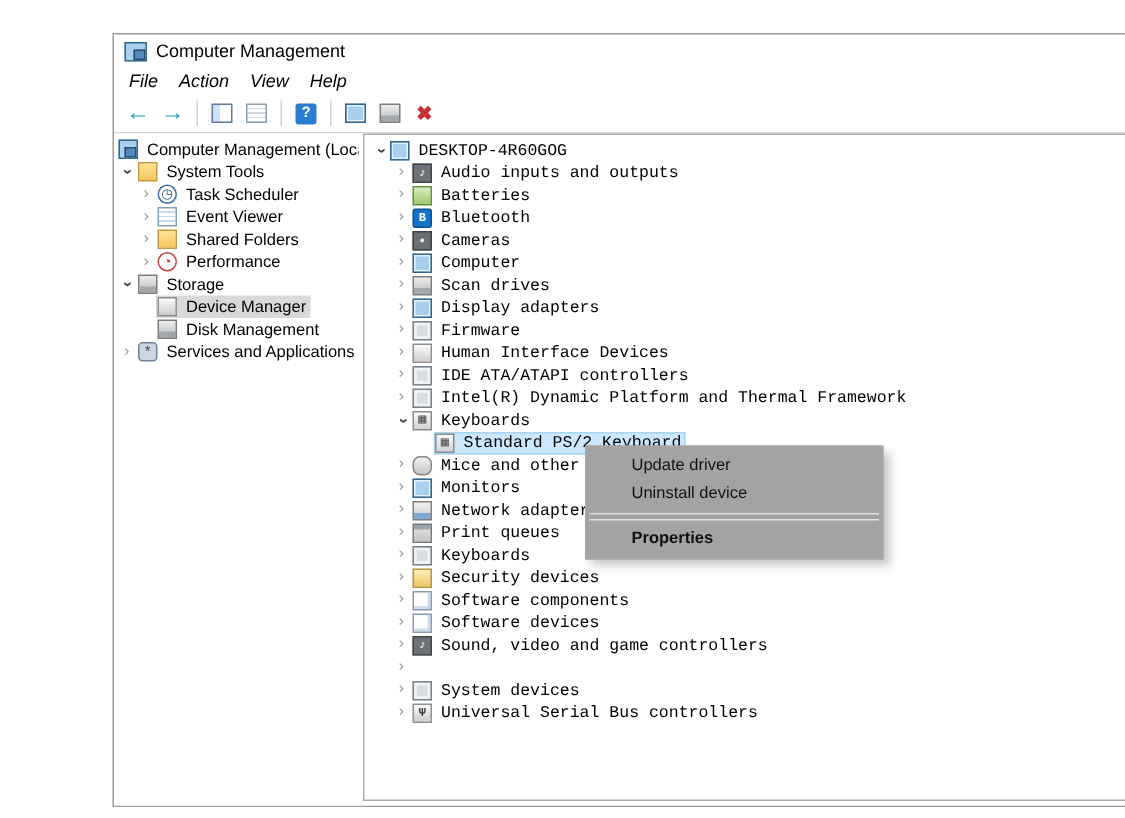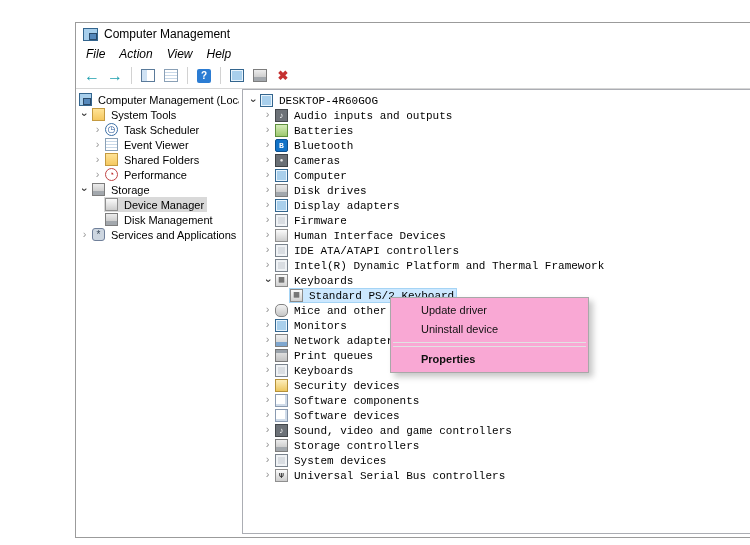--- a/index.html
+++ b/index.html
@@ -63,21 +63,21 @@
   .i-net      { background:linear-gradient(#f0f0f0,#cccccc); border:1px solid #808080;
                 box-shadow:inset 0 -4px 0 #7fa7cf; }
   .i-print    { background:linear-gradient(#e8e8e8,#c2c2c2); border:1px solid #787878;
                 box-shadow:inset 0 3px 0 #9aa2aa; }
   .i-security { background:linear-gradient(#fdeebc,#edc75f); border:1px solid #b5913a; }
   .i-soft     { background:#fff; border:1px solid #8a9ab0; box-shadow:inset -2px -2px 0 #d0dcea; }
   .i-speaker  { background:#6d7278; border:1px solid #42464a; color:#fff; }
   .i-usb      { background:linear-gradient(#fbfbfb,#cdcdcd); border:1px solid #8f8f8f; color:#333; font-weight:bold; }
   .i-consoletree { background:linear-gradient(90deg,#cfe2f4 0 5px,#ffffff 5px); border:1px solid #5a7a9a; }
 
-  .ctxmenu { position:absolute; left:390px; top:297px; width:199px; background:#f9a8d4;
+  .ctxmenu { position:absolute; left:390px; top:297px; width:199px; background:#a3a3a3;
              border:1px solid #a8a8a8; box-shadow:4px 4px 6px rgba(0,0,0,0.22); padding:3px 0; z-index:20; }
   .cm-item { height:19px; line-height:19px; padding-left:30px; font-size:11px; color:#111; cursor:default; }
   .cm-item.bold { font-weight:bold; }
   .cm-sep { height:1px; background:#e2e2e2; margin:3px 2px; }
 </style>
 </head>
 <body>
 
 <div id="screen">
   <div class="window">
@@ -233,21 +233,21 @@
             <span class="chev">›</span>
             <span class="rowc">
               <span class="ic i-monitor"></span>
               <span class="lbl">Computer</span>
             </span>
           </div>
           <div class="trow" style="padding-left: 18px;">
             <span class="chev">›</span>
             <span class="rowc">
               <span class="ic i-drive"></span>
-              <span class="lbl">Disk drives</span>
+              <span class="lbl">Scan drives</span>
             </span>
           </div>
           <div class="trow" style="padding-left: 18px;">
             <span class="chev">›</span>
             <span class="rowc">
               <span class="ic i-monitor"></span>
               <span class="lbl">Display adapters</span>
             </span>
           </div>
           <div class="trow" style="padding-left: 18px;">
@@ -350,24 +350,20 @@
           </div>
           <div class="trow" style="padding-left: 18px;">
             <span class="chev">›</span>
             <span class="rowc">
               <span class="ic i-speaker">♪</span>
               <span class="lbl">Sound, video and game controllers</span>
             </span>
           </div>
           <div class="trow" style="padding-left: 18px;">
             <span class="chev">›</span>
-            <span class="rowc">
-              <span class="ic i-drive"></span>
-              <span class="lbl">Storage controllers</span>
-            </span>
           </div>
           <div class="trow" style="padding-left: 18px;">
             <span class="chev">›</span>
             <span class="rowc">
               <span class="ic i-chip"></span>
               <span class="lbl">System devices</span>
             </span>
           </div>
           <div class="trow" style="padding-left: 18px;">
             <span class="chev">›</span>

